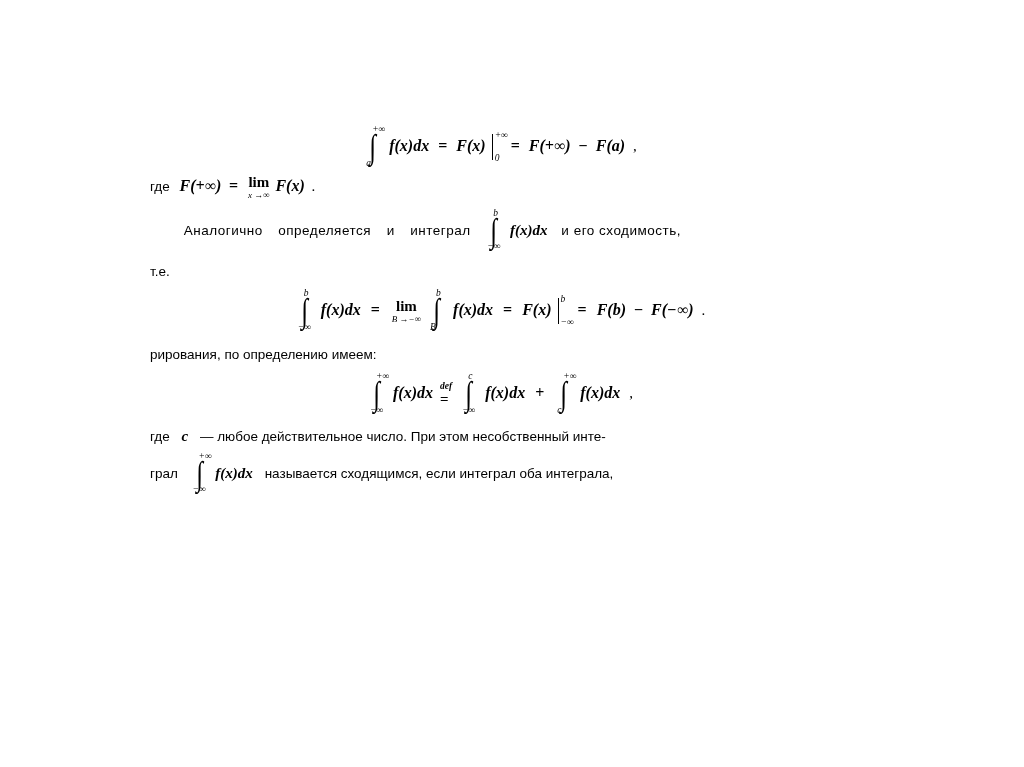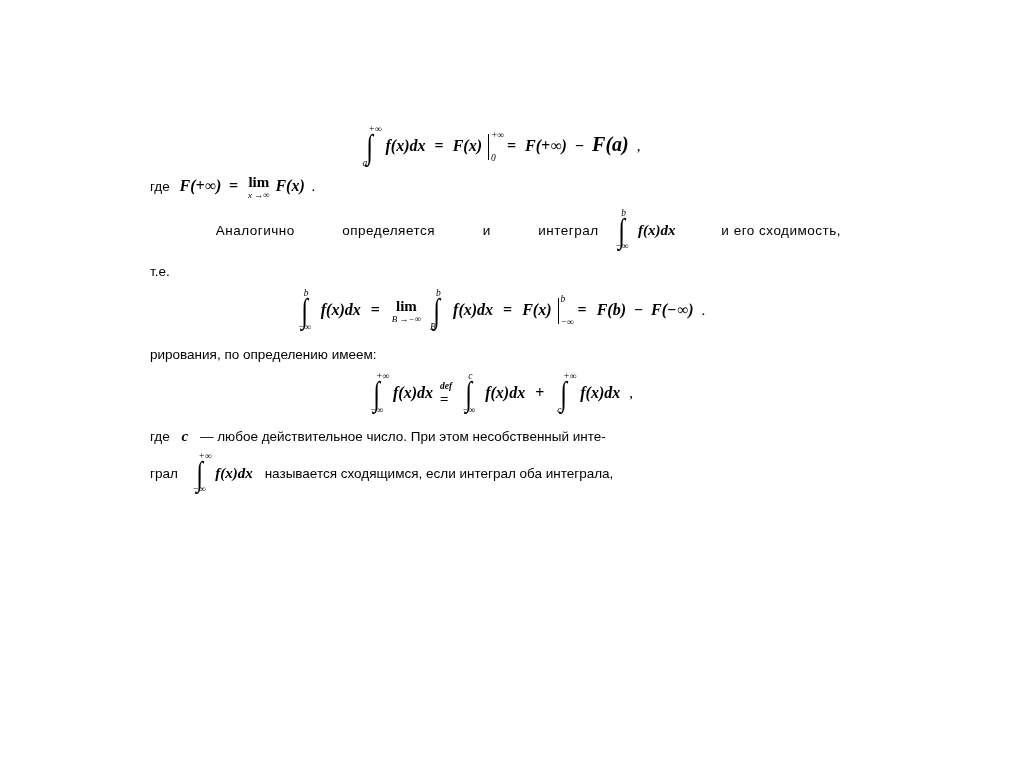--- a/index.html
+++ b/index.html
@@ -154,21 +154,21 @@
 
   .para {
     font-family: "Liberation Sans", sans-serif;
     font-size: 13.5px;
     line-height: 1.5;
     color: #000;
     margin: 6px 0;
     text-align: justify;
   }
   .inlineblk { white-space: nowrap; vertical-align: middle; }
-  .sp-wide { letter-spacing: 0.5px; margin-left: 32px; }
+  .sp-wide { letter-spacing: 0.5px; }
 </style>
 </head>
 <body>
 
 <div class="page">
   <div class="content">
 
     <div class="mathline" style="margin-top:0;">
       <span class="intg">
         <span class="up">+∞</span>
@@ -179,21 +179,21 @@
       <span class="op" style="font-size:16px;margin:0 5px;">=</span>
       <span class="mi" style="font-size:16px;">F(x)</span>
       <span class="evalbar">
         <span class="bar"></span>
         <span class="up">+∞</span>
         <span class="lo">0</span>
       </span>
       <span class="op" style="font-size:16px;margin:0 5px 0 3px;">=</span>
       <span class="mi" style="font-size:16px;">F(+∞)</span>
       <span class="op" style="font-size:16px;margin:0 4px;">−</span>
-      <span class="mi" style="font-size:20px;">F(a)</span>
+      <span class="mi" style="font-size:16px;">F(a)</span>
       <span class="mr" style="font-size:15px;margin-left:4px;">,</span>
     </div>
 
     <div class="para" style="text-indent:0;margin-top:10px;">
       <span>где</span>
       <span class="inlineblk" style="margin-left:6px;">
         <span class="mi" style="font-size:16px;">F(+∞)</span>
         <span class="op" style="font-size:16px;margin:0 4px;">=</span>
         <span class="limop">
           <span class="lim">lim</span>

